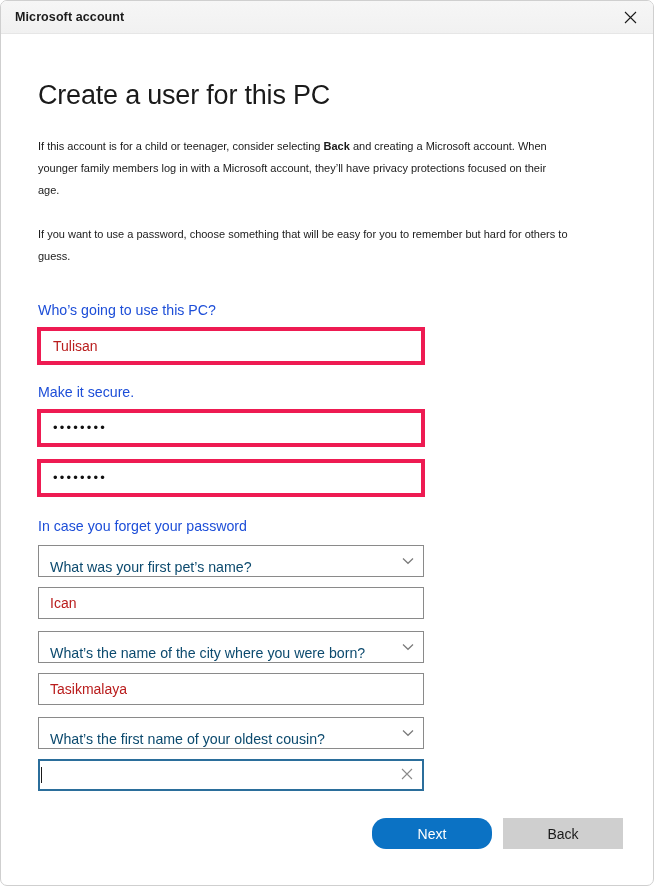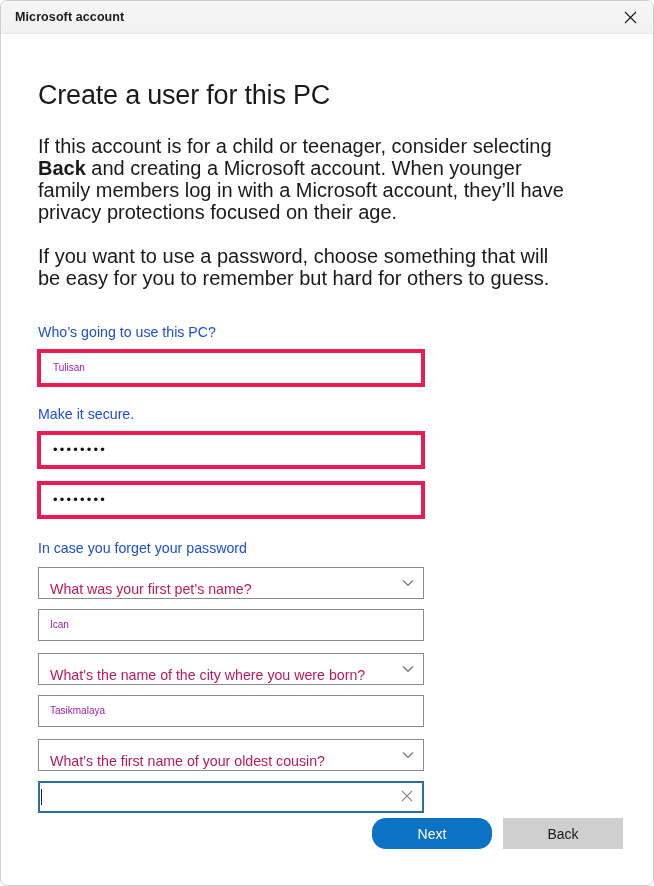--- a/index.html
+++ b/index.html
@@ -67,21 +67,21 @@
     font-size: 27px;
     font-weight: 400;
     color: #1a1a1a;
     letter-spacing: -0.2px;
   }
 
   .para {
     margin: 0;
     padding: 0 0 0 7px;
     width: 530px;
-    font-size: 20px;
+    font-size: 11px;
     line-height: 22px;
     color: #1a1a1a;
   }
   .para.first { margin-top: 24px; }
   .para.second { margin-top: 22px; }
   .para b { font-weight: 700; }
 
   .field-label {
     padding: 0 0 0 7px;
     font-size: 14.2px;
@@ -99,22 +99,22 @@
     width: 386px;
     height: 32px;
     margin-left: 7px;
     background: #ffffff;
     border: 1px solid #8a8a8a;
     display: flex;
     align-items: center;
   }
   .textbox .value {
     padding-left: 11px;
-    font-size: 10px;
-    color: #a21caf;
+    font-size: 14px;
+    color: #b91c1c;
     line-height: 30px;
     white-space: nowrap;
     overflow: hidden;
   }
   .textbox .value.dots {
     font-size: 13px;
     letter-spacing: 2.2px;
     color: #111;
   }
 
@@ -146,21 +146,21 @@
     background: #ffffff;
     border: 1px solid #8a8a8a;
     display: flex;
     align-items: center;
     cursor: default;
   }
   .dropdown .dd-text {
     flex: 1;
     padding-left: 11px;
     font-size: 14.2px;
-    color: #be185d;
+    color: #0c4a6e;
     line-height: 30px;
     white-space: nowrap;
     overflow: hidden;
     margin-top: 12px;
   }
   .dropdown .chev {
     width: 30px;
     display: flex;
     align-items: center;
     justify-content: center;

